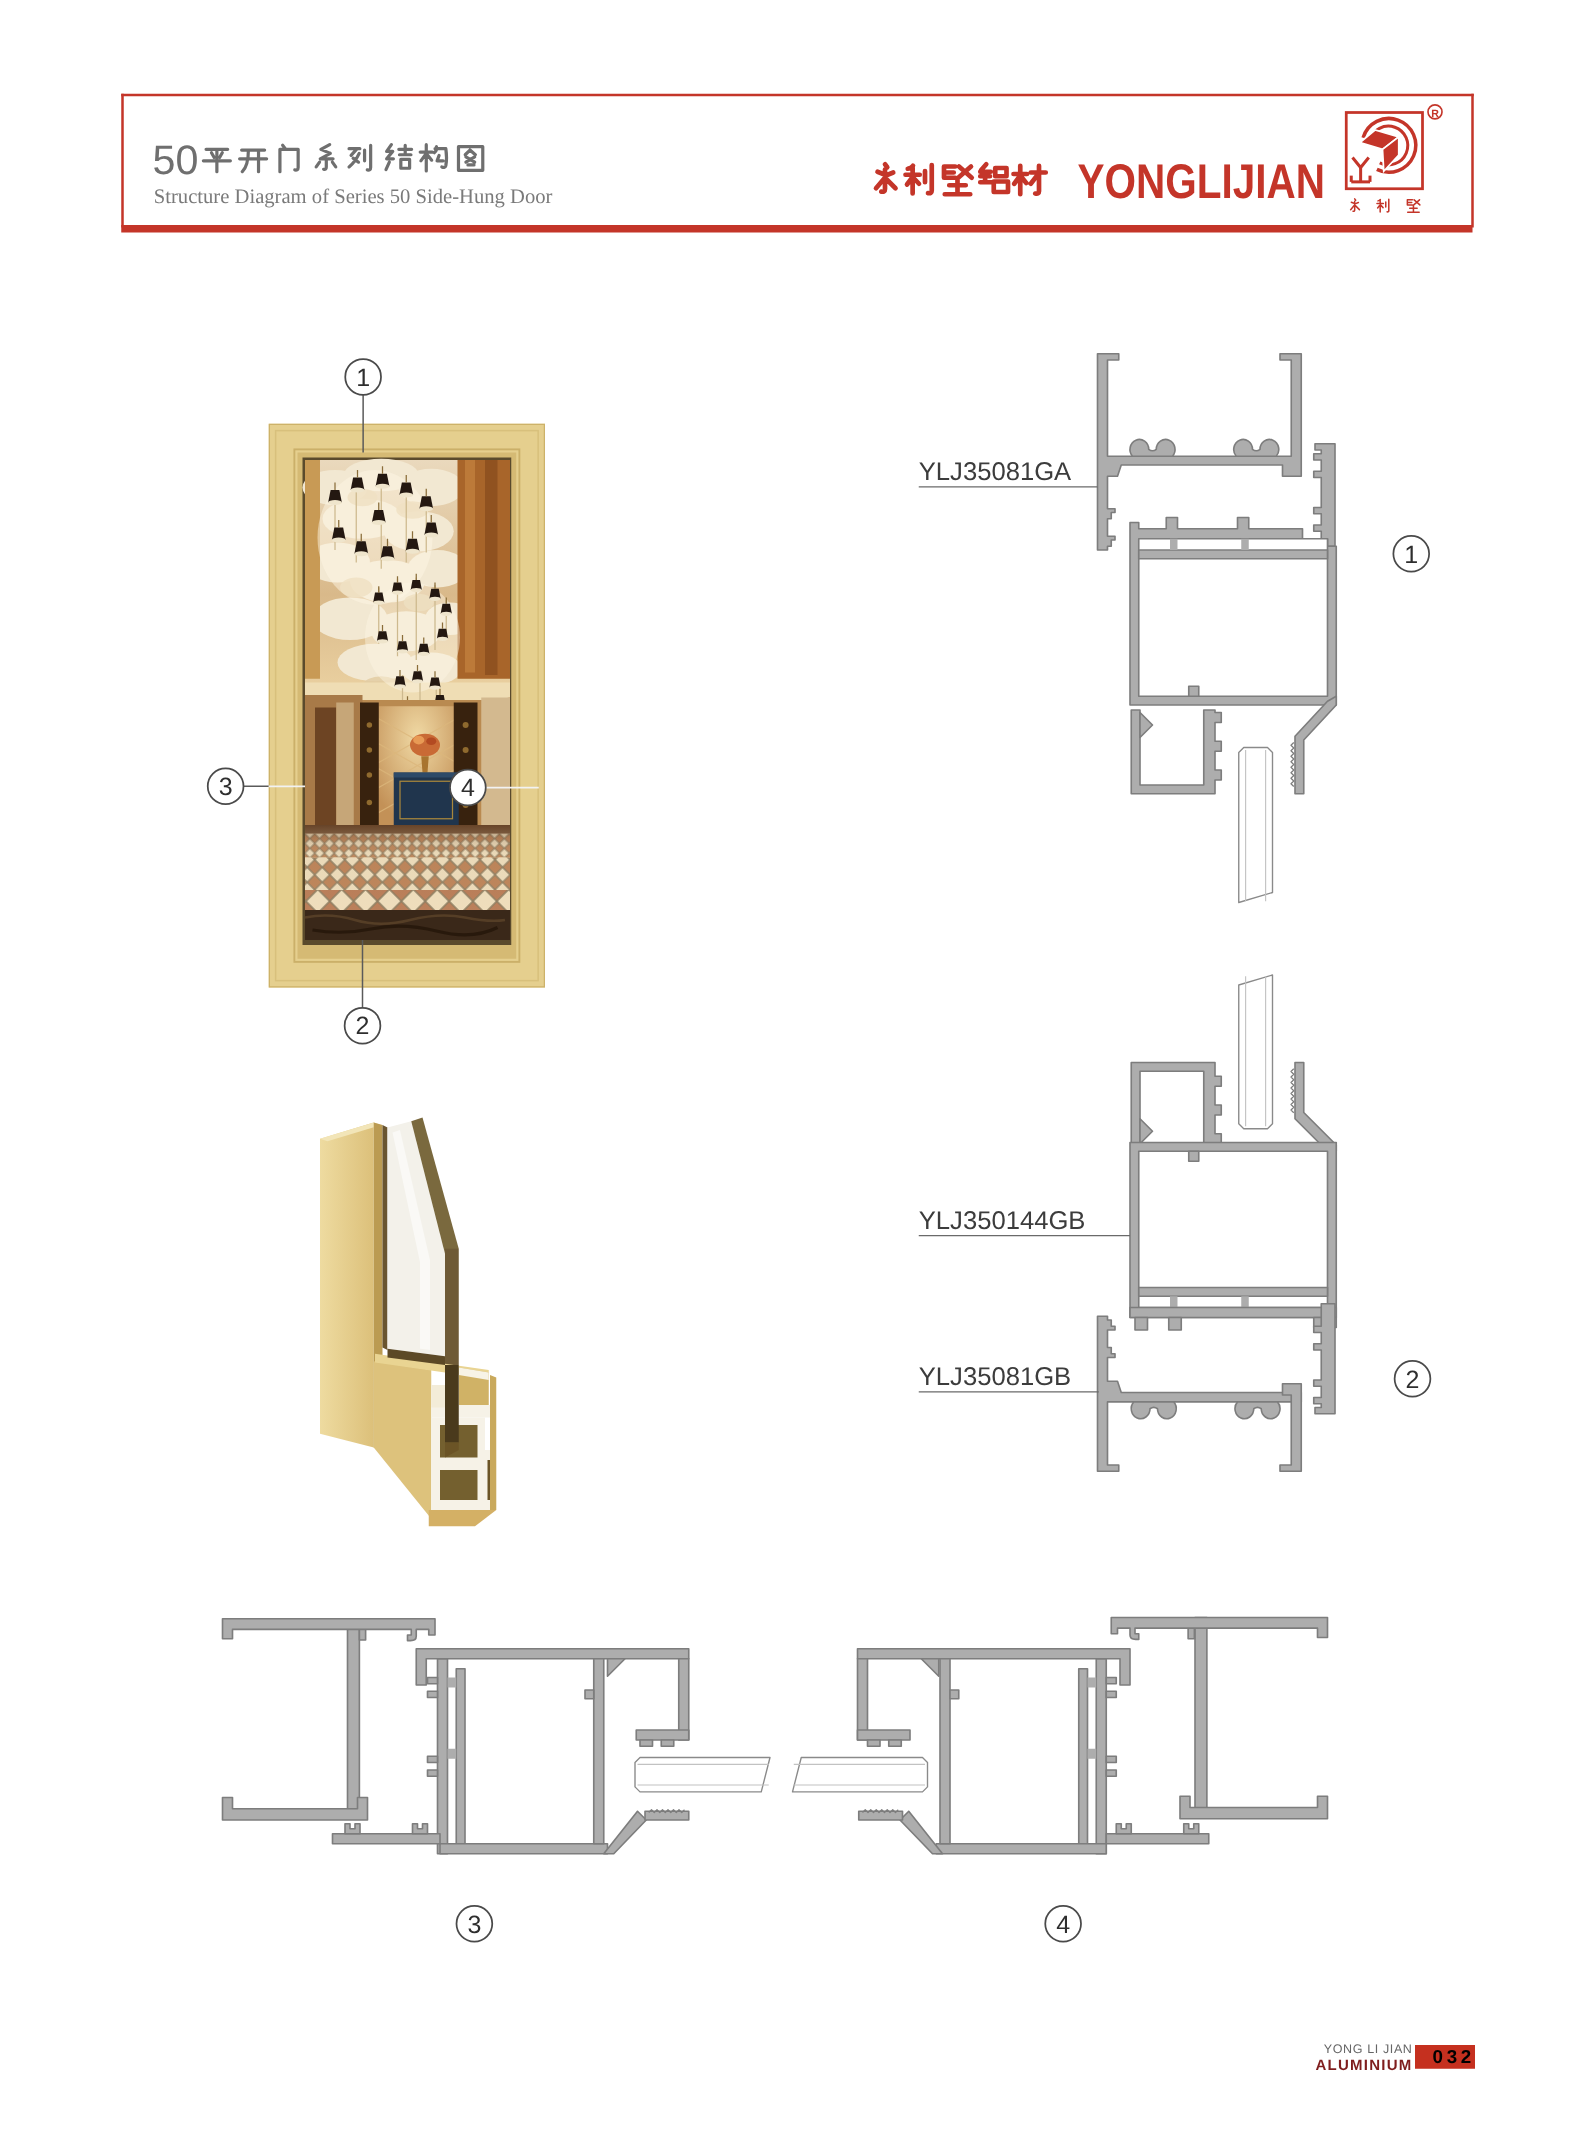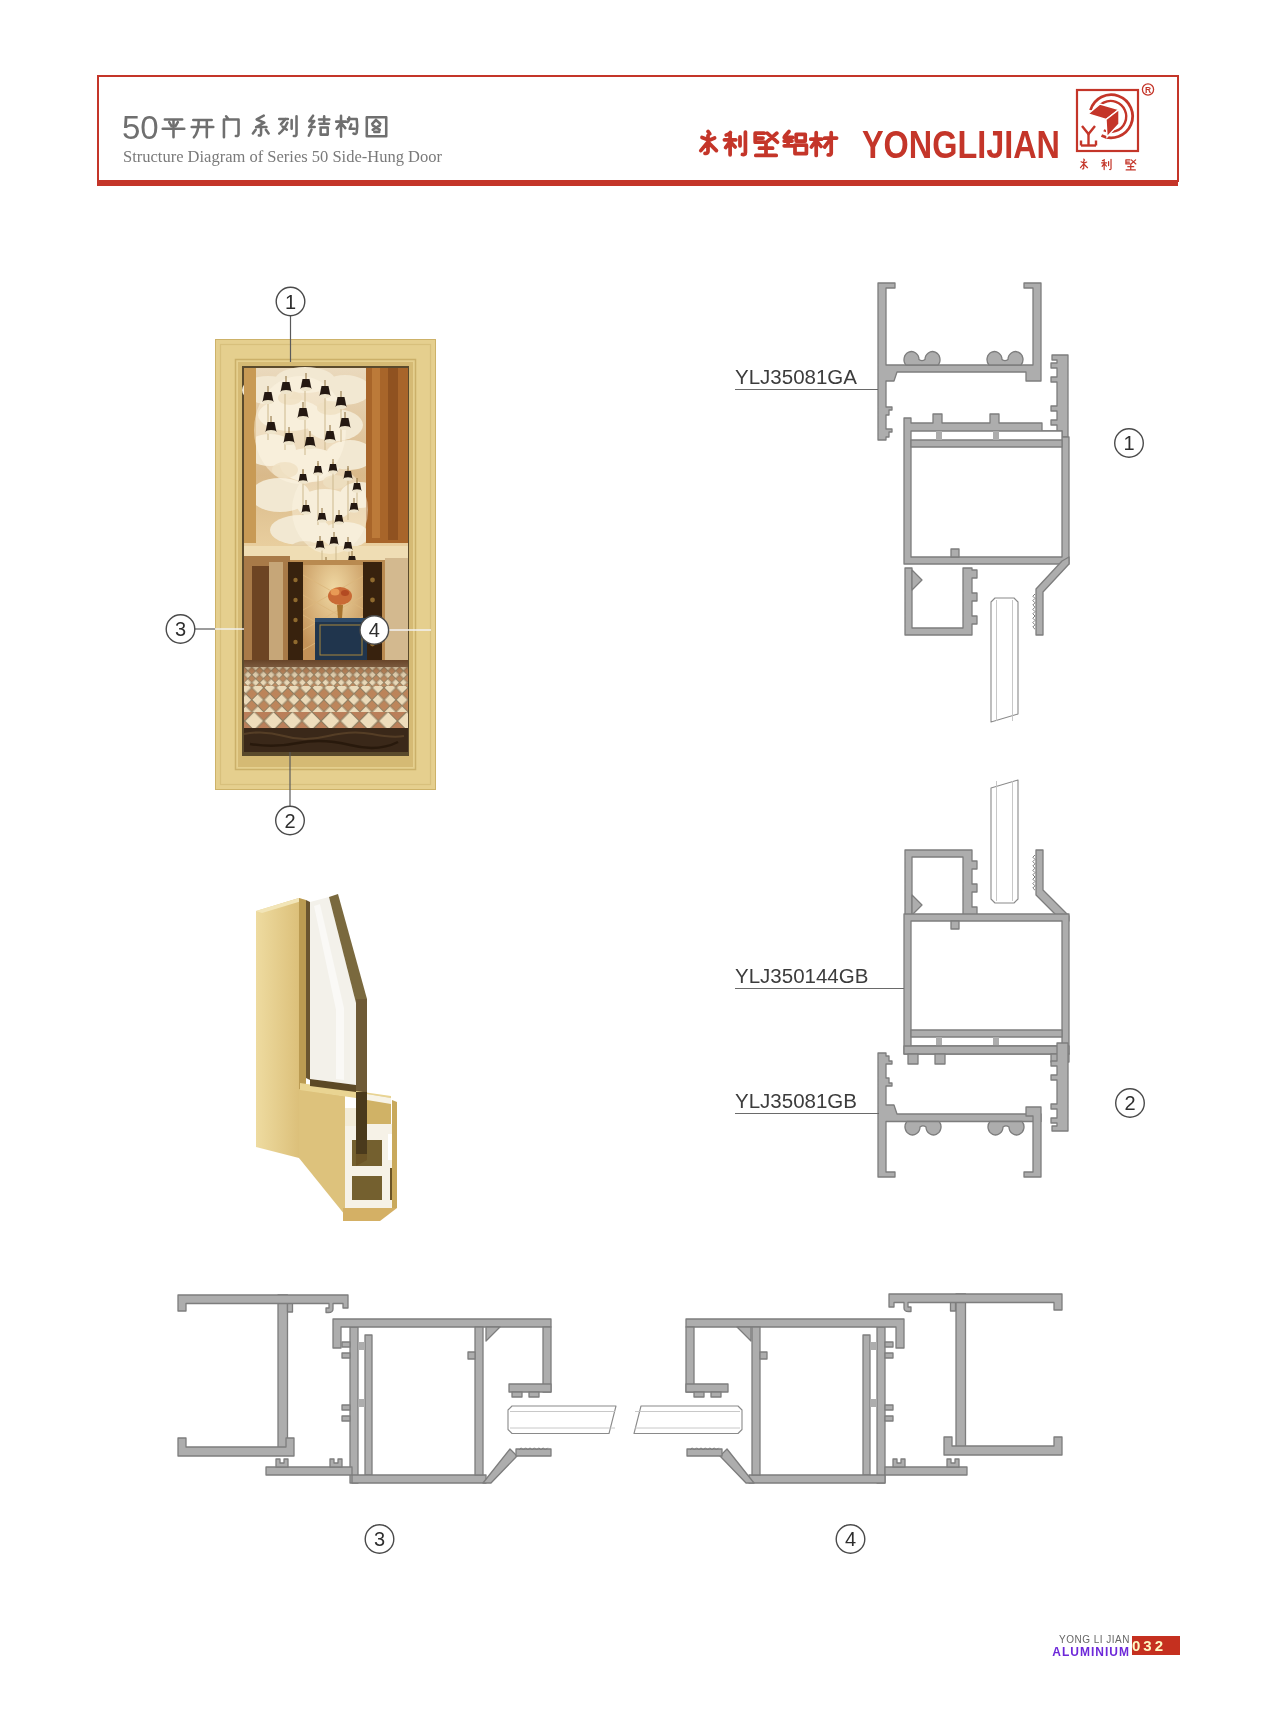--- a/index.html
+++ b/index.html
@@ -5,23 +5,23 @@
   html,body{margin:0;padding:0;}
   body{width:1277px;height:1721px;background:#ffffff;position:relative;overflow:hidden;
        font-family:"Liberation Sans", sans-serif;}
   .abs{position:absolute;}
   
   #hbox{left:97px;top:75px;width:1078px;height:105px;border:2px solid #c43529;border-bottom:none;}
   #hbar{left:97px;top:180px;width:1081px;height:6px;background:#c43529;}
   #hsub{left:123px;top:147px;color:#7a7a7a;font-size:16.5px;font-family:Liberation Serif, serif;}
   
   #f1{left:940px;top:1634px;width:190px;text-align:right;color:#666;font-size:10px;letter-spacing:0.5px;}
-  #f2{left:940px;top:1645px;width:190px;text-align:right;color:#6d28d9;font-size:12px;font-weight:bold;letter-spacing:1px;}
-  #fpage{left:1132px;top:1636px;width:48px;height:19px;background:#c5301f;color:#fef9c3;
-         font-size:15px;font-weight:bold;letter-spacing:3px;text-align:left;line-height:19px;}
+  #f2{left:940px;top:1645px;width:190px;text-align:right;color:#7f1d1d;font-size:12px;font-weight:bold;letter-spacing:1px;}
+  #fpage{left:1132px;top:1636px;width:48px;height:19px;background:#c5301f;color:#000000;
+         font-size:15px;font-weight:bold;letter-spacing:3px;text-align:right;line-height:19px;}
 </style>
 </head>
 <body>
   <div id="hbox" class="abs"></div>
   <div id="hbar" class="abs"></div>
   <div id="hsub" class="abs">Structure Diagram of Series 50 Side-Hung Door</div>
   <div id="f1" class="abs">YONG LI JIAN</div>
   <div id="f2" class="abs">ALUMINIUM</div>
   <div id="fpage" class="abs">032</div>
 

